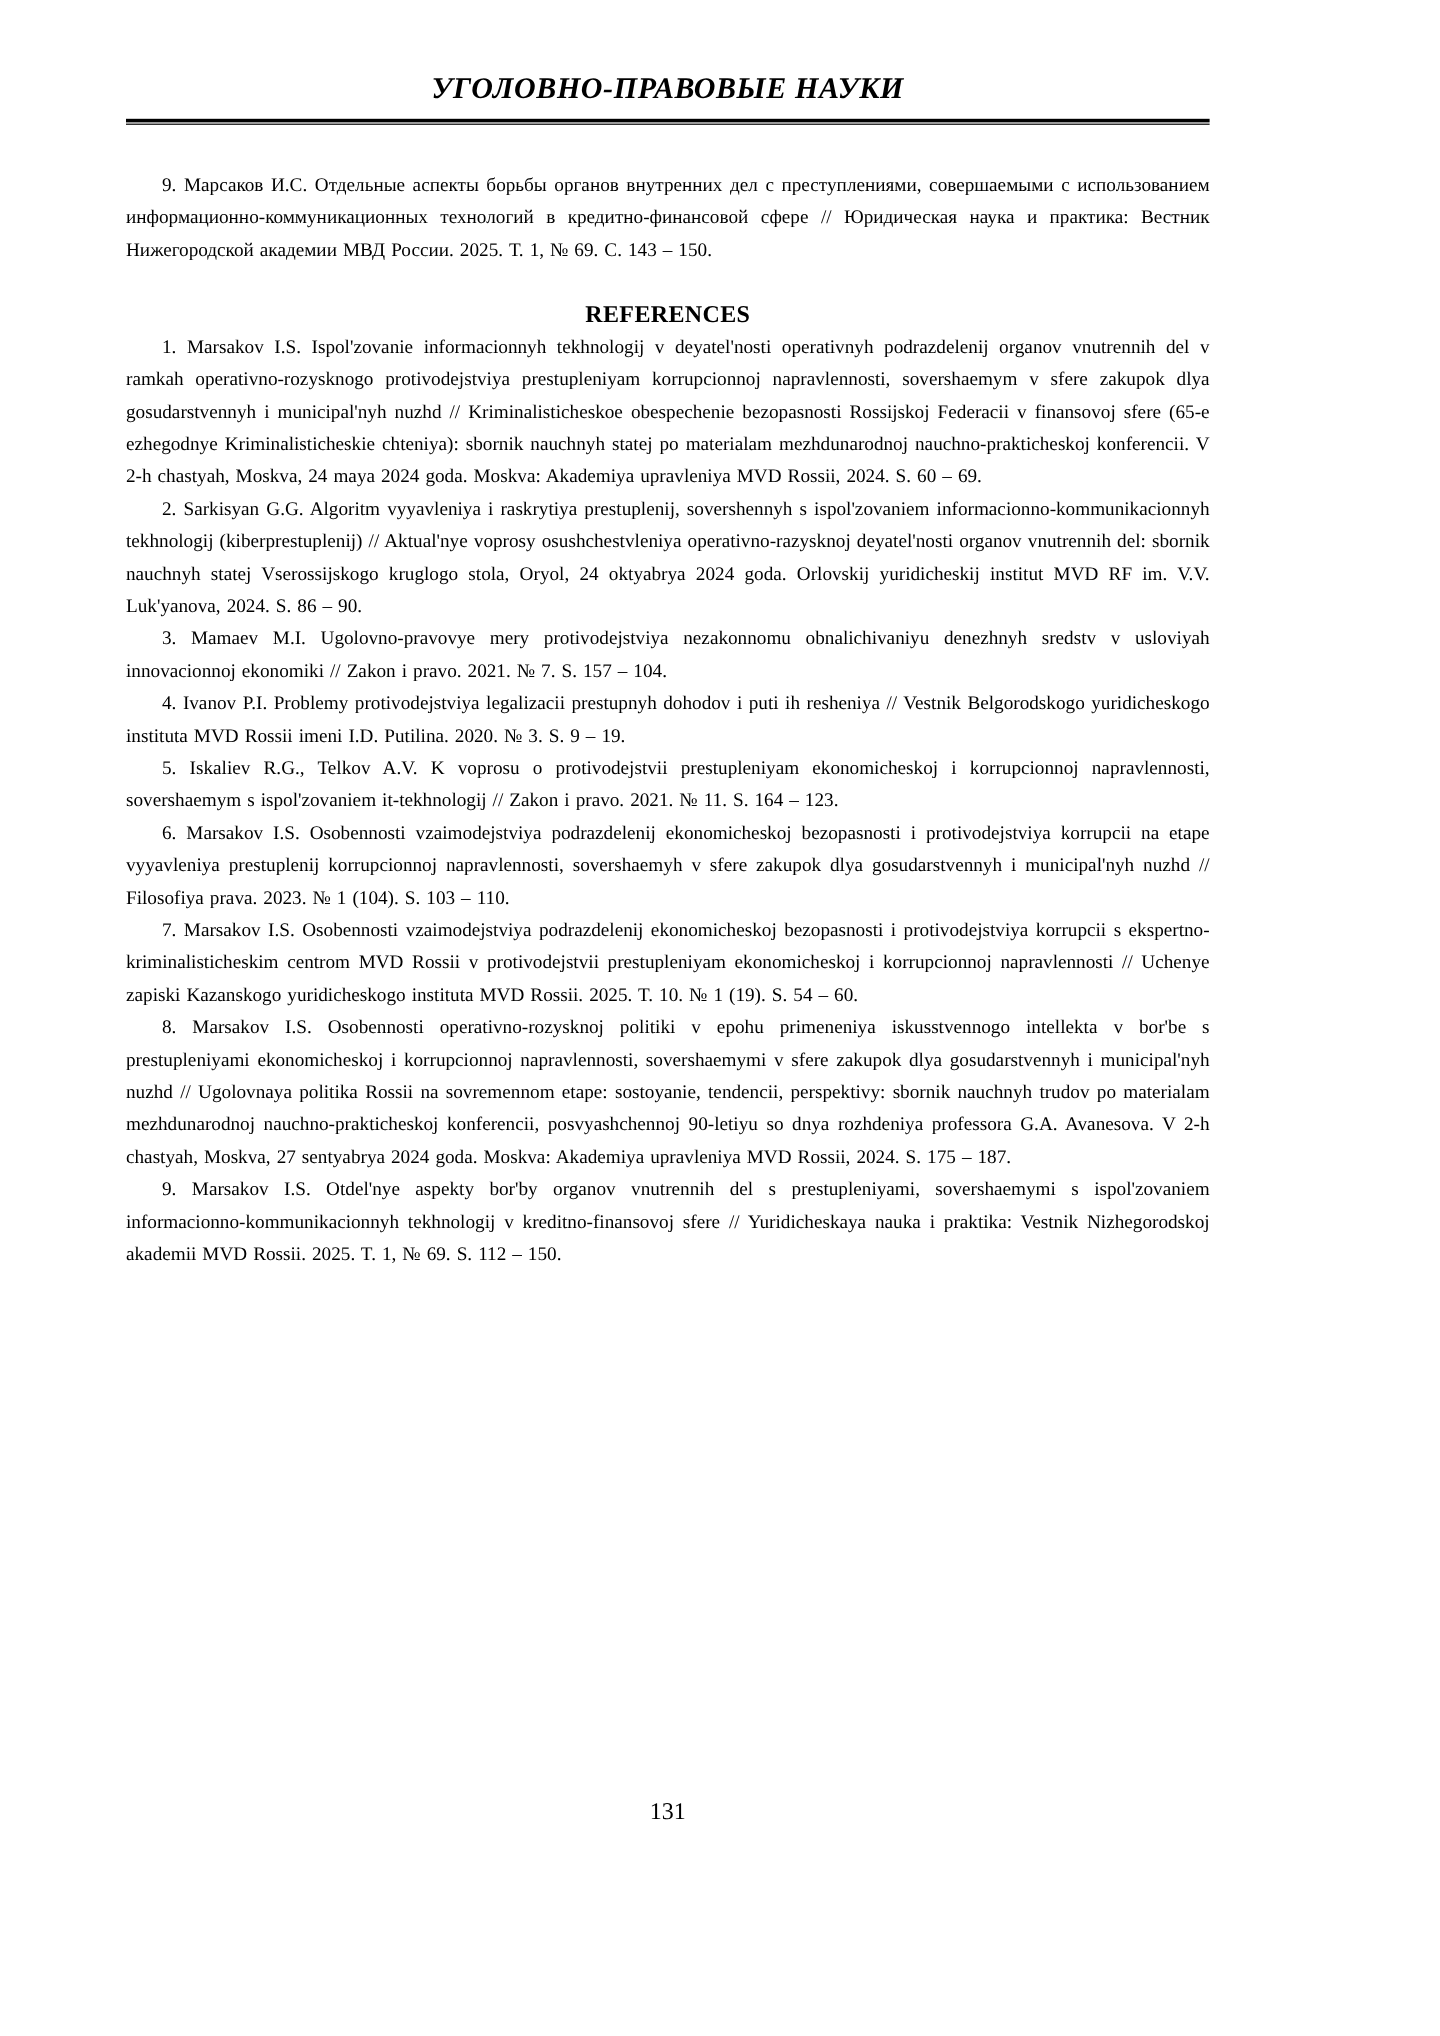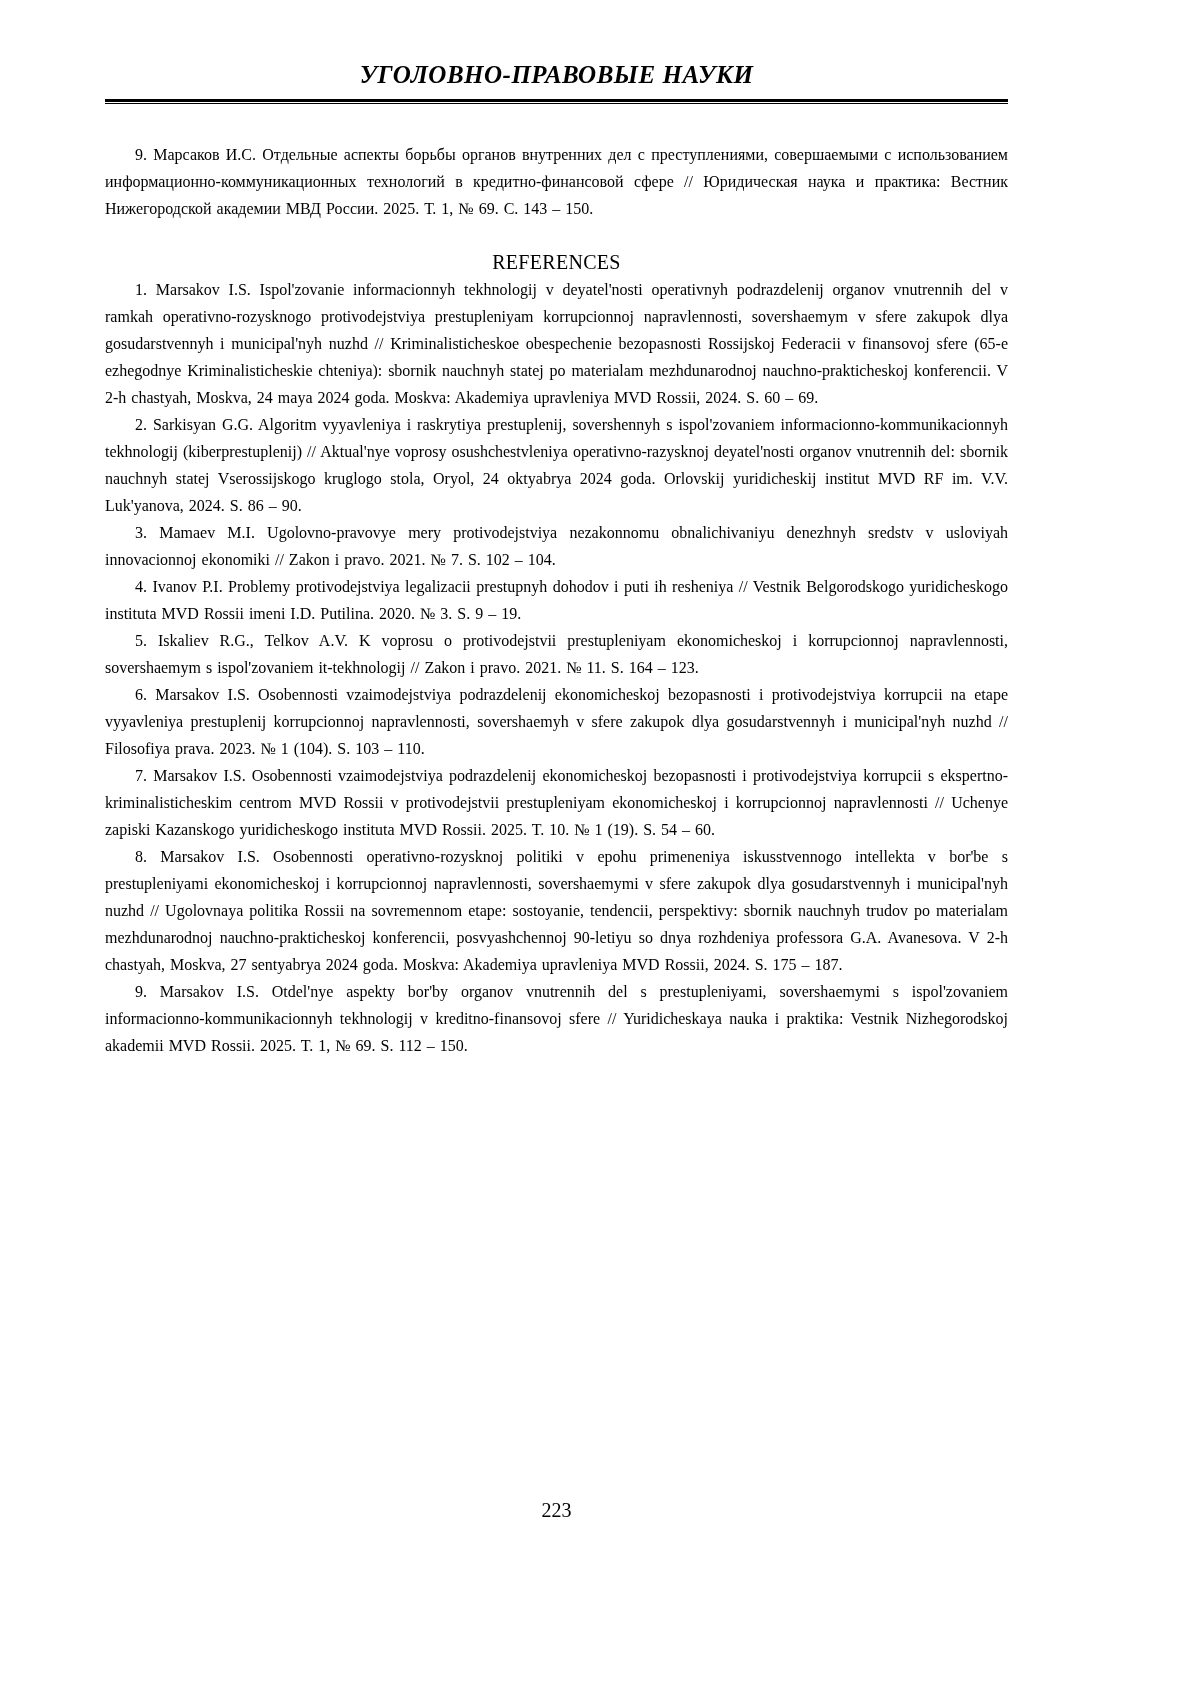--- a/index.html
+++ b/index.html
@@ -47,21 +47,21 @@
     font-size: 16px;
     line-height: 27px;
     text-align: justify;
     text-indent: 30px;
     word-spacing: 1px;
   }
   .refs-heading {
     margin: 27px 0 0 0;
     font-size: 20px;
     line-height: 27px;
-    font-weight: normal;
+    font-weight: bold;
     text-align: center;
     letter-spacing: 0.3px;
   }
   .page-number {
     position: absolute;
     left: 105px;
     width: 903px;
     top: 1497px;
     text-align: center;
     font-size: 20px;
@@ -81,27 +81,27 @@
     </header>
 
     <main class="body-text">
 
       <p class="ref">9. Марсаков И.С. Отдельные аспекты борьбы органов внутренних дел с преступлениями, совершаемыми с использованием информационно-коммуникационных технологий в кредитно-финансовой сфере // Юридическая наука и практика: Вестник Нижегородской академии МВД России. 2025. Т. 1, № 69. С. 143 – 150.</p>
 
       <h2 class="refs-heading">REFERENCES</h2>
 
       <p class="ref">1. Marsakov I.S. Ispol'zovanie informacionnyh tekhnologij v deyatel'nosti operativnyh podrazdelenij organov vnutrennih del v ramkah operativno-rozysknogo protivodejstviya prestupleniyam korrupcionnoj napravlennosti, sovershaemym v sfere zakupok dlya gosudarstvennyh i municipal'nyh nuzhd // Kriminalisticheskoe obespechenie bezopasnosti Rossijskoj Federacii v finansovoj sfere (65-e ezhegodnye Kriminalisticheskie chteniya): sbornik nauchnyh statej po materialam mezhdunarodnoj nauchno-prakticheskoj konferencii. V 2-h chastyah, Moskva, 24 maya 2024 goda. Moskva: Akademiya upravleniya MVD Rossii, 2024. S. 60 – 69.</p>
       <p class="ref">2. Sarkisyan G.G. Algoritm vyyavleniya i raskrytiya prestuplenij, sovershennyh s ispol'zovaniem informacionno-kommunikacionnyh tekhnologij (kiberprestuplenij) // Aktual'nye voprosy osushchestvleniya operativno-razysknoj deyatel'nosti organov vnutrennih del: sbornik nauchnyh statej Vserossijskogo kruglogo stola, Oryol, 24 oktyabrya 2024 goda. Orlovskij yuridicheskij institut MVD RF im. V.V. Luk'yanova, 2024. S. 86 – 90.</p>
-      <p class="ref">3. Mamaev M.I. Ugolovno-pravovye mery protivodejstviya nezakonnomu obnalichivaniyu denezhnyh sredstv v usloviyah innovacionnoj ekonomiki // Zakon i pravo. 2021. № 7. S. 102 – 104.</p>
+      <p class="ref">3. Mamaev M.I. Ugolovno-pravovye mery protivodejstviya nezakonnomu obnalichivaniyu denezhnyh sredstv v usloviyah innovacionnoj ekonomiki // Zakon i pravo. 2021. № 7. S. 157 – 104.</p>
       <p class="ref">4. Ivanov P.I. Problemy protivodejstviya legalizacii prestupnyh dohodov i puti ih resheniya // Vestnik Belgorodskogo yuridicheskogo instituta MVD Rossii imeni I.D. Putilina. 2020. № 3. S. 9 – 19.</p>
       <p class="ref">5. Iskaliev R.G., Telkov A.V. K voprosu o protivodejstvii prestupleniyam ekonomicheskoj i korrupcionnoj napravlennosti, sovershaemym s ispol'zovaniem it-tekhnologij // Zakon i pravo. 2021. № 11. S. 164 – 123.</p>
       <p class="ref">6. Marsakov I.S. Osobennosti vzaimodejstviya podrazdelenij ekonomicheskoj bezopasnosti i protivodejstviya korrupcii na etape vyyavleniya prestuplenij korrupcionnoj napravlennosti, sovershaemyh v sfere zakupok dlya gosudarstvennyh i municipal'nyh nuzhd // Filosofiya prava. 2023. № 1 (104). S. 103 – 110.</p>
       <p class="ref">7. Marsakov I.S. Osobennosti vzaimodejstviya podrazdelenij ekonomicheskoj bezopasnosti i protivodejstviya korrupcii s ekspertno-kriminalisticheskim centrom MVD Rossii v protivodejstvii prestupleniyam ekonomicheskoj i korrupcionnoj napravlennosti // Uchenye zapiski Kazanskogo yuridicheskogo instituta MVD Rossii. 2025. T. 10. № 1 (19). S. 54 – 60.</p>
       <p class="ref">8. Marsakov I.S. Osobennosti operativno-rozysknoj politiki v epohu primeneniya iskusstvennogo intellekta v bor'be s prestupleniyami ekonomicheskoj i korrupcionnoj napravlennosti, sovershaemymi v sfere zakupok dlya gosudarstvennyh i municipal'nyh nuzhd // Ugolovnaya politika Rossii na sovremennom etape: sostoyanie, tendencii, perspektivy: sbornik nauchnyh trudov po materialam mezhdunarodnoj nauchno-prakticheskoj konferencii, posvyashchennoj 90-letiyu so dnya rozhdeniya professora G.A. Avanesova. V 2-h chastyah, Moskva, 27 sentyabrya 2024 goda. Moskva: Akademiya upravleniya MVD Rossii, 2024. S. 175 – 187.</p>
       <p class="ref">9. Marsakov I.S. Otdel'nye aspekty bor'by organov vnutrennih del s prestupleniyami, sovershaemymi s ispol'zovaniem informacionno-kommunikacionnyh tekhnologij v kreditno-finansovoj sfere // Yuridicheskaya nauka i praktika: Vestnik Nizhegorodskoj akademii MVD Rossii. 2025. T. 1, № 69. S. 112 – 150.</p>
 
     </main>
 
   </div>
 
-  <footer class="page-number">223</footer>
+  <footer class="page-number">131</footer>
 
 </div>
 
 </body></html>

